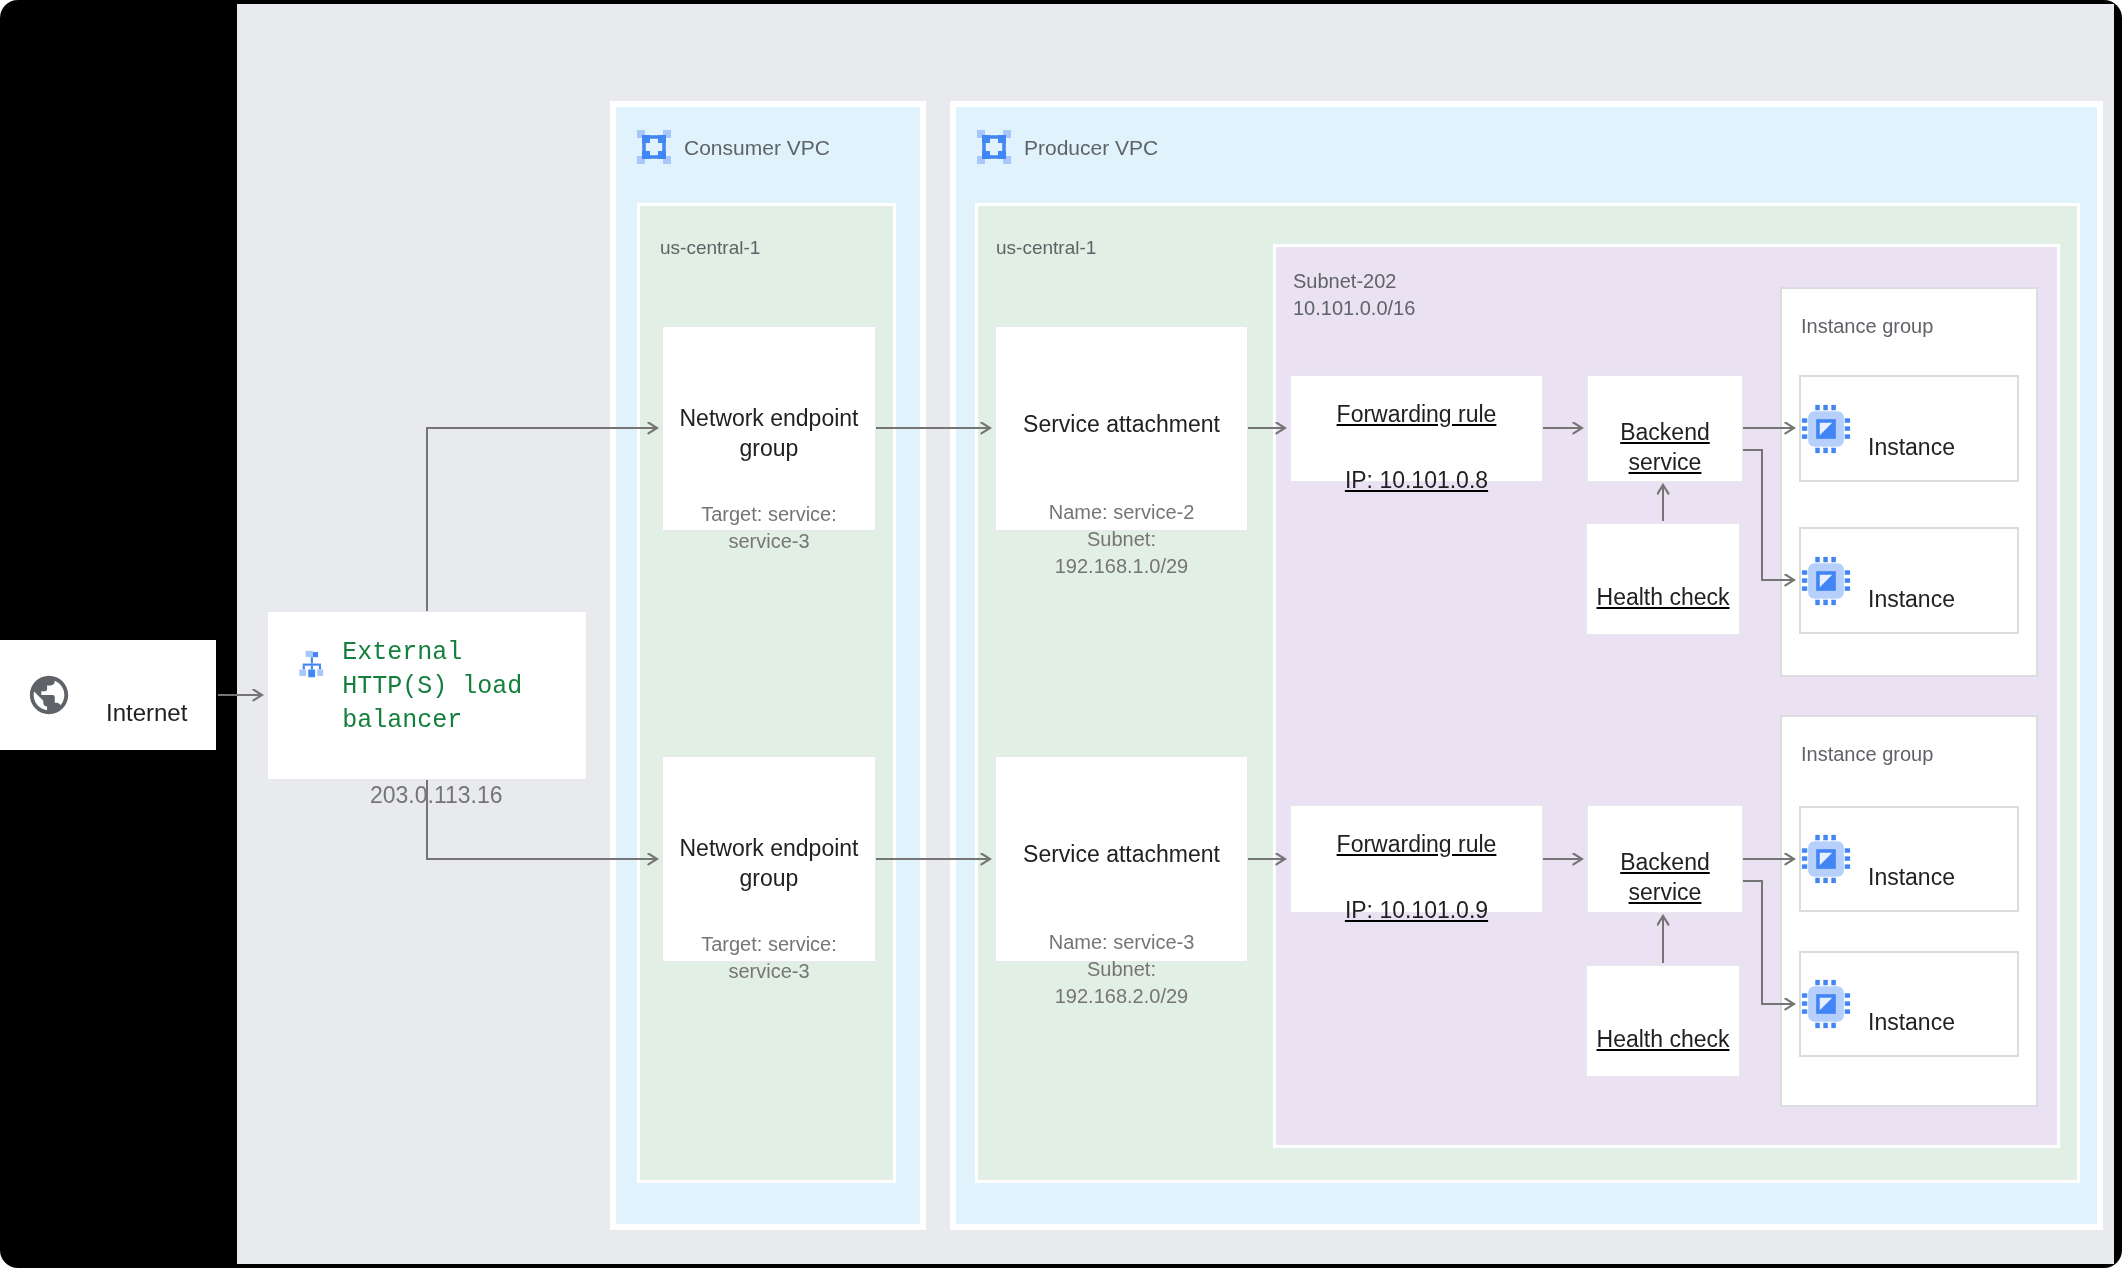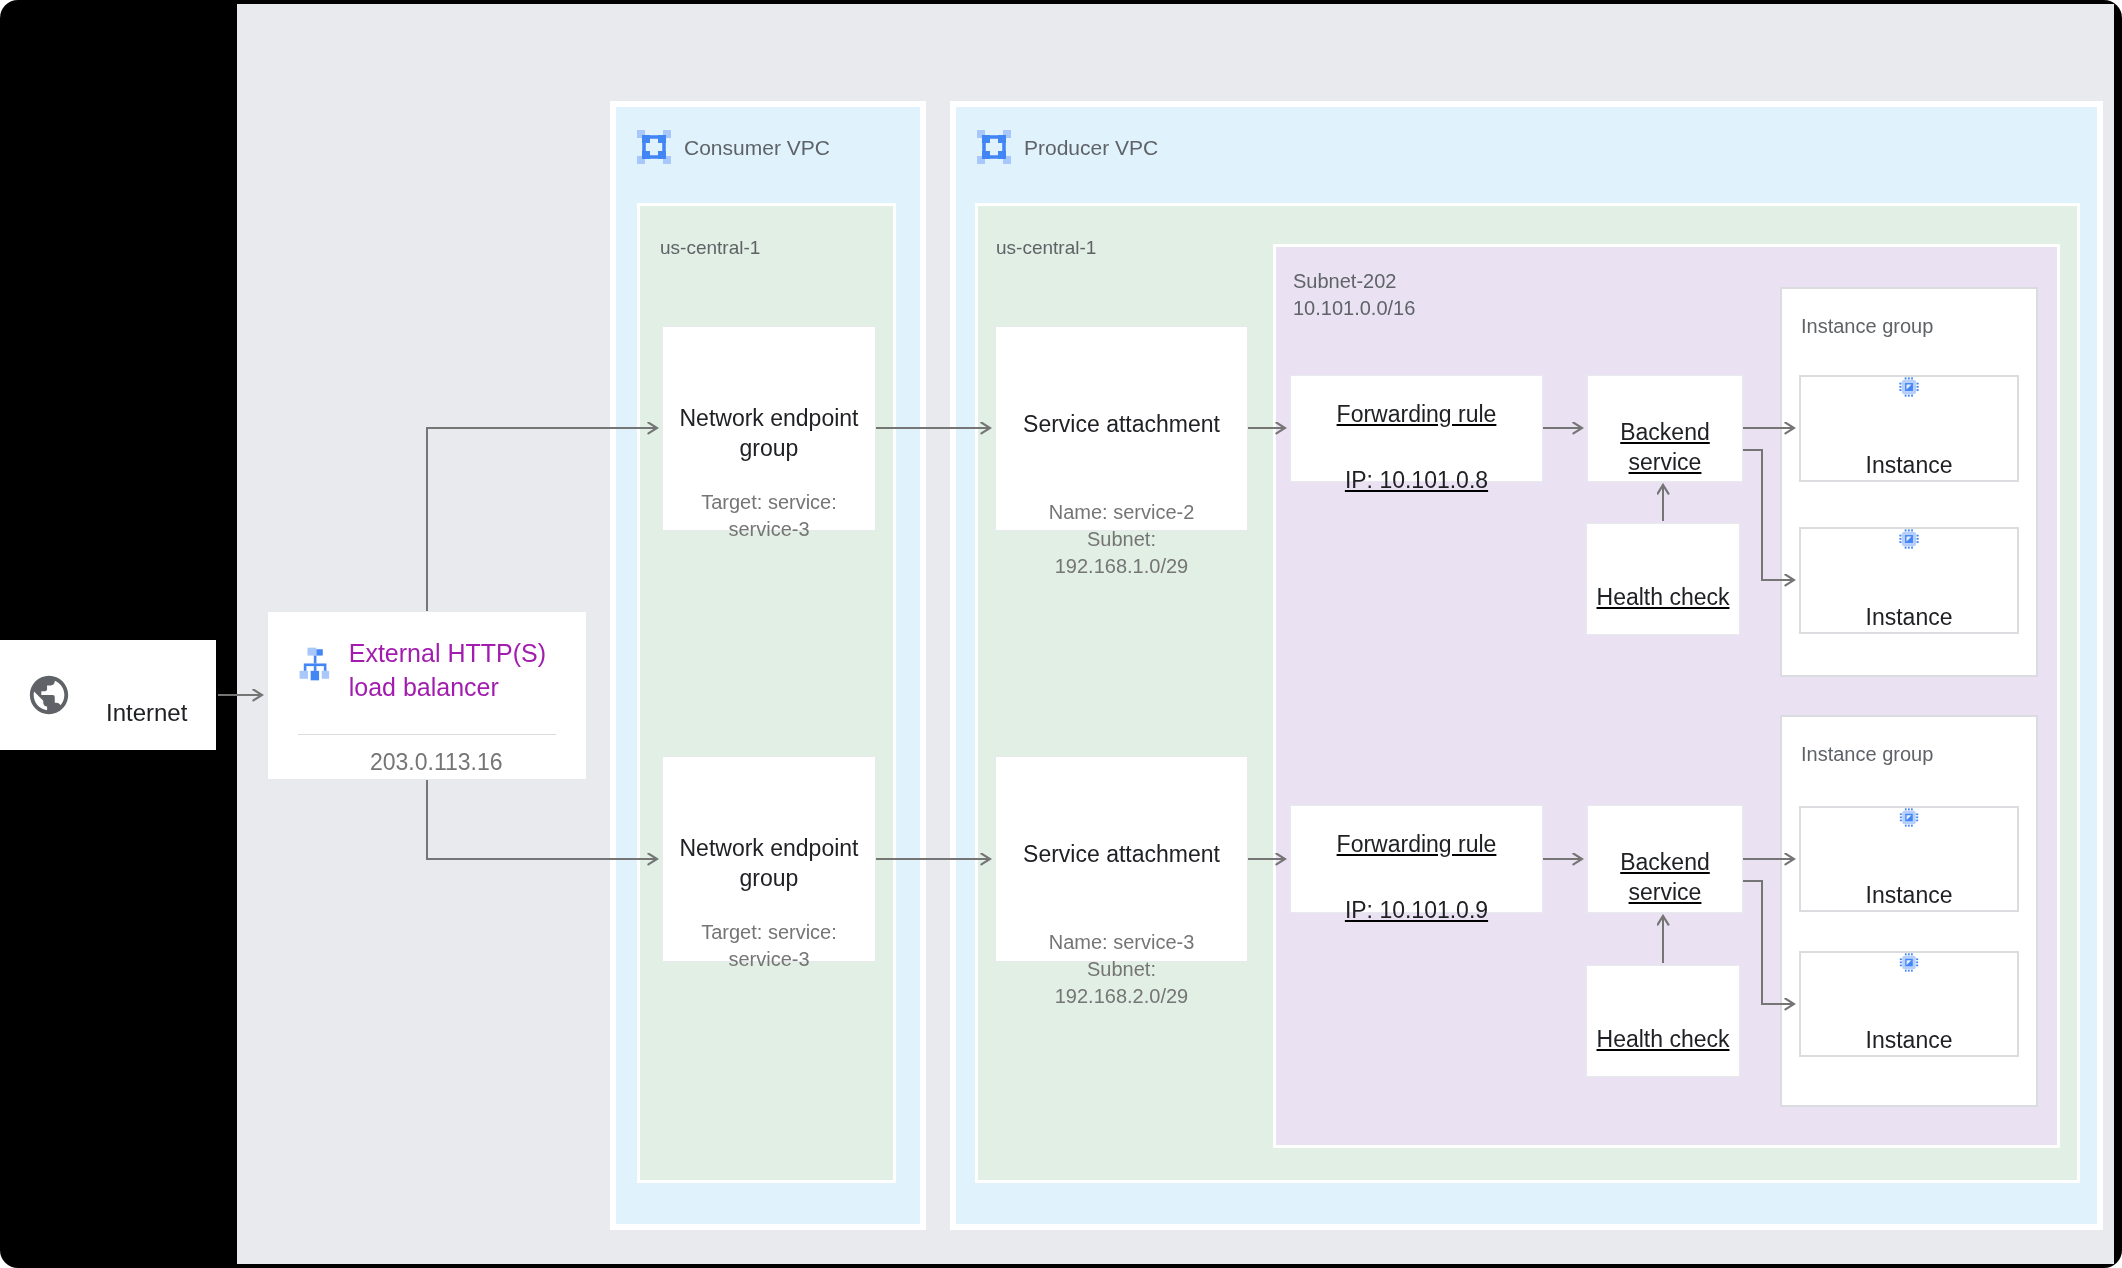--- a/index.html
+++ b/index.html
@@ -24,37 +24,37 @@
   .icon{position:absolute;}
 
   .card{position:absolute;background:#fff;border:1px solid #E8E9EC;box-sizing:border-box;
         display:flex;flex-direction:column;align-items:center;text-align:center;}
   .card .title{font-size:23px;line-height:30px;color:#202124;margin-top:36px;}
   .card .sub{font-size:20px;line-height:27px;color:#757575;}
   .divider{height:1px;background:#DADCE0;align-self:stretch;margin:0 22px;}
 
   .neg{padding-top:40px;}
   .neg .divider{margin-top:26px;}
-  .neg .sub{}
+  .neg .sub{margin-top:12px;}
   .sa{padding-top:46px;gap:12px;}
   .sa .divider{margin-top:32px;}
   .sa .sub{margin-top:4px;}
   .center-card{justify-content:center;text-decoration:underline;}
 
   .lb{align-items:stretch;text-align:left;}
   .lb-row{display:flex;align-items:flex-start;gap:17px;padding:24px 20px 0 30px;}
-  .lb-title{font-size:25px;line-height:34px;color:#a21caf;}
+  .lb-title{font-size:25px;line-height:34px;color:#15803d;font-family:Liberation Mono, monospace;}
   .lb .divider{margin:30px 30px 0 30px;}
   .lb-ip{font-size:23px;line-height:30px;color:#757575;margin:12px 0 0 102px;}
 
   .inet{flex-direction:row;align-items:center;justify-content:flex-start;gap:34px;padding-left:26px;border:none;}
   .inet .title{font-size:24px;}
 
   .ig{position:absolute;background:#fff;border:2px solid #DADCE0;box-sizing:border-box;}
-  .inst{border:2px solid #DADCE0;flex-direction:column;justify-content:flex-start;align-items:center;gap:17px;}
+  .inst{border:2px solid #DADCE0;flex-direction:row;justify-content:flex-start;align-items:center;gap:17px;}
 
   .wires{position:absolute;left:0;top:0;pointer-events:none;}
 </style>
 </head>
 <body>
 
 <div class="stage">
   <div class="canvas" style="background: rgb(232, 234, 237);"></div>
 
 

